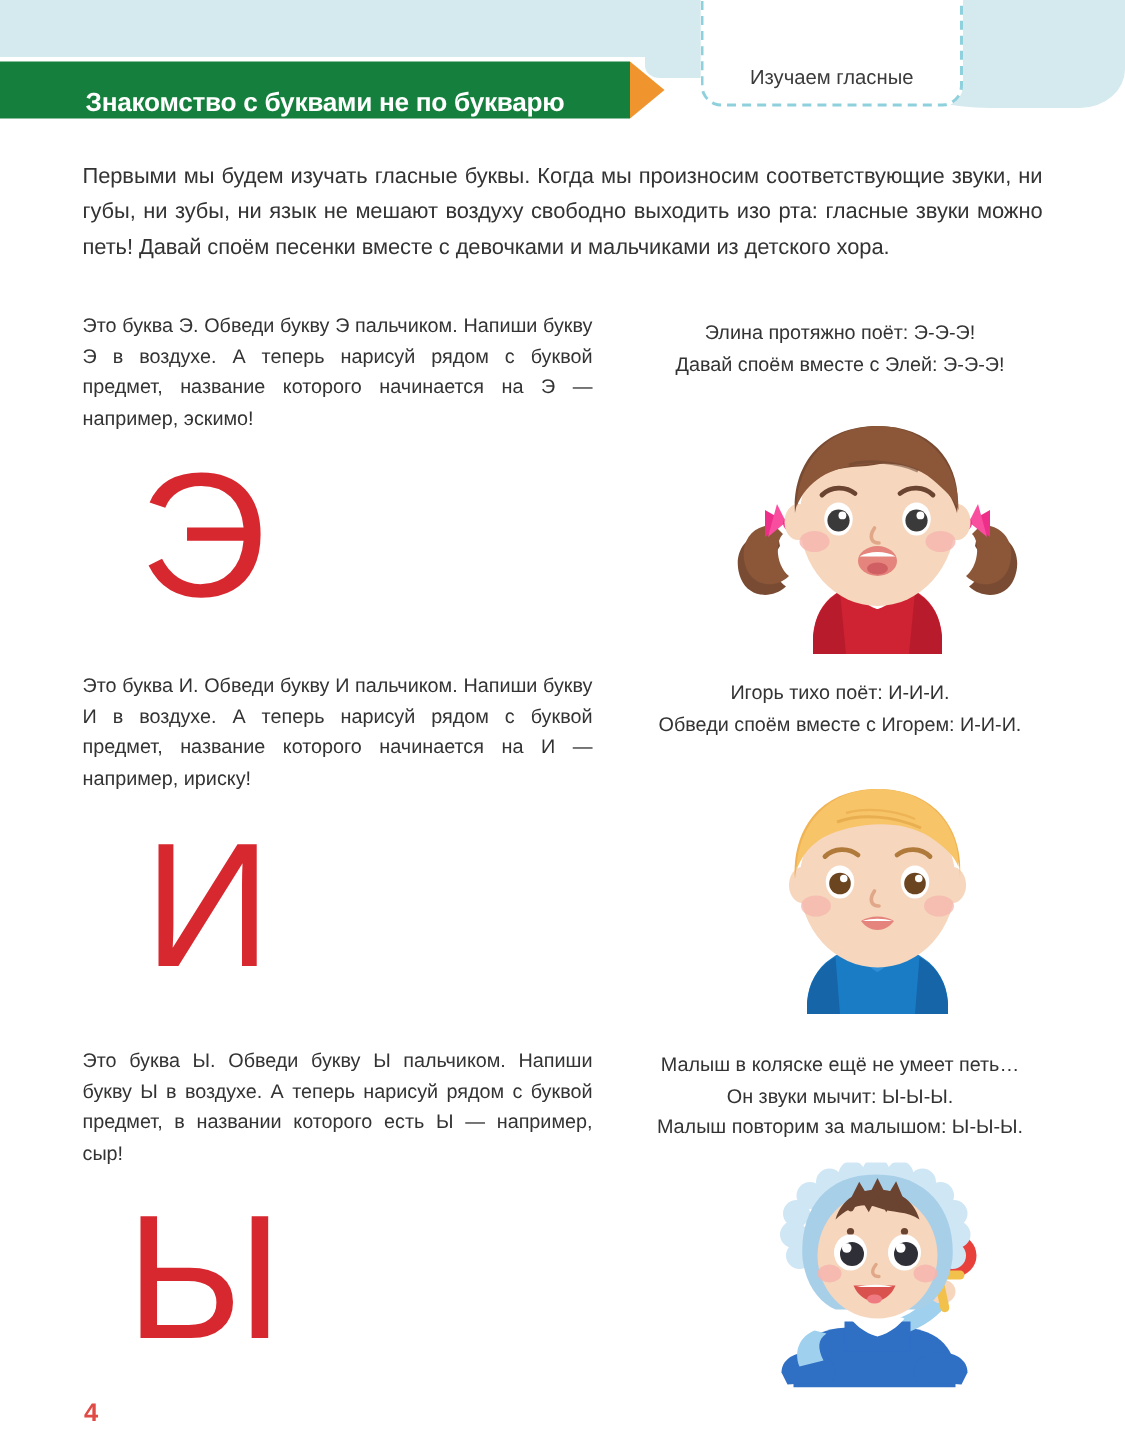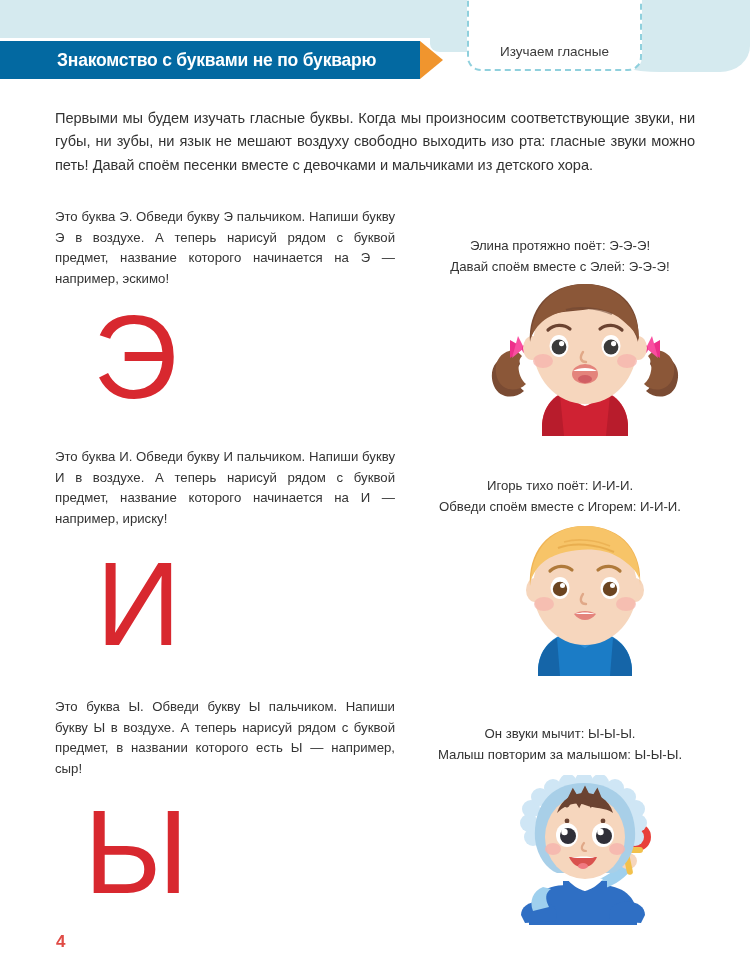--- a/index.html
+++ b/index.html
@@ -43,23 +43,23 @@
     background: #d5eaef;
     border-bottom-left-radius: 10px 8px;
     border-bottom-right-radius: 90px 48px;
   }
 
   .title-ribbon {
     position: absolute;
     left: 0; top: 41px;
     height: 38px;
     width: 420px;
-    background: #0369a1;
+    background: #15803d;
     display: flex;
-    align-items: center;
+    align-items: flex-end;
     box-sizing: border-box;
     padding-left: 57px;
   }
   .title-ribbon-arrow {
     position: absolute;
     left: 420px; top: 41px;
     width: 0; height: 0;
     border-top: 19px solid transparent;
     border-bottom: 19px solid transparent;
     border-left: 23px solid #f0952e;
@@ -119,21 +119,20 @@
     color: #333333;
   }
   .lesson-right {
     position: absolute;
     left: 400px;
     width: 320px;
     font-size: 13.2px;
     line-height: 1.56;
     text-align: center;
     color: #333333;
-    margin-top: 24px;
   }
   .big-letter {
     position: absolute;
     color: #d8282f;
     font-family: "Liberation Sans", "DejaVu Sans", sans-serif;
     font-weight: normal;
     font-size: 118px;
     line-height: 1;
     letter-spacing: 0;
   }
@@ -286,20 +285,21 @@
       <path d="M94 98 C100 94 110 94 116 98 C110 106 100 106 94 98 Z" fill="#e4847c"></path>
       <path d="M95 98 C101 96 109 96 115 98 Z" fill="#ffffff"></path>
     </svg>
   </div>
 </div>
 
 <div class="lesson">
   <div class="lesson-left" style="top:697px;">Это буква Ы. Обведи букву Ы пальчиком. Напиши букву Ы в воздухе. А теперь нарисуй рядом с буквой предмет, в названии которого есть Ы — например, сыр!</div>
 
   <div class="lesson-right" style="top:700px;">
+    <div>Малыш в коляске ещё не умеет петь…</div>
     <div>Он звуки мычит: Ы-Ы-Ы.</div>
     <div>Малыш повторим за малышом: Ы-Ы-Ы.</div>
   </div>
 
   <div class="big-letter" style="left:84px; top:793px;">Ы</div>
 
   <div class="illo" style="left:495px; top:775px; width:180px; height:150px;">
     <svg width="180" height="150" viewBox="0 0 180 150">
 
       <path d="M34 142 C34 122 48 110 72 110 L104 110 C128 110 142 122 142 142 L142 150 L34 150 Z" fill="#2f6fc4"></path>

